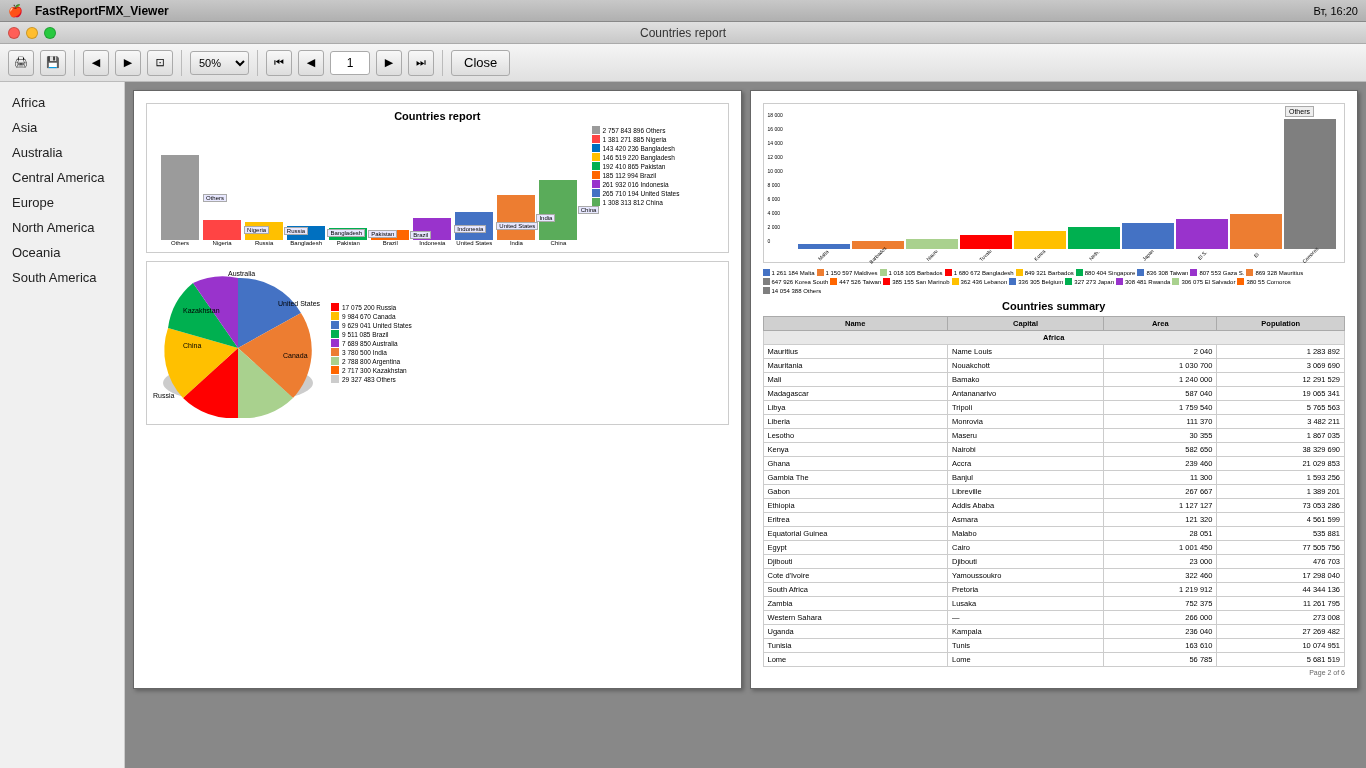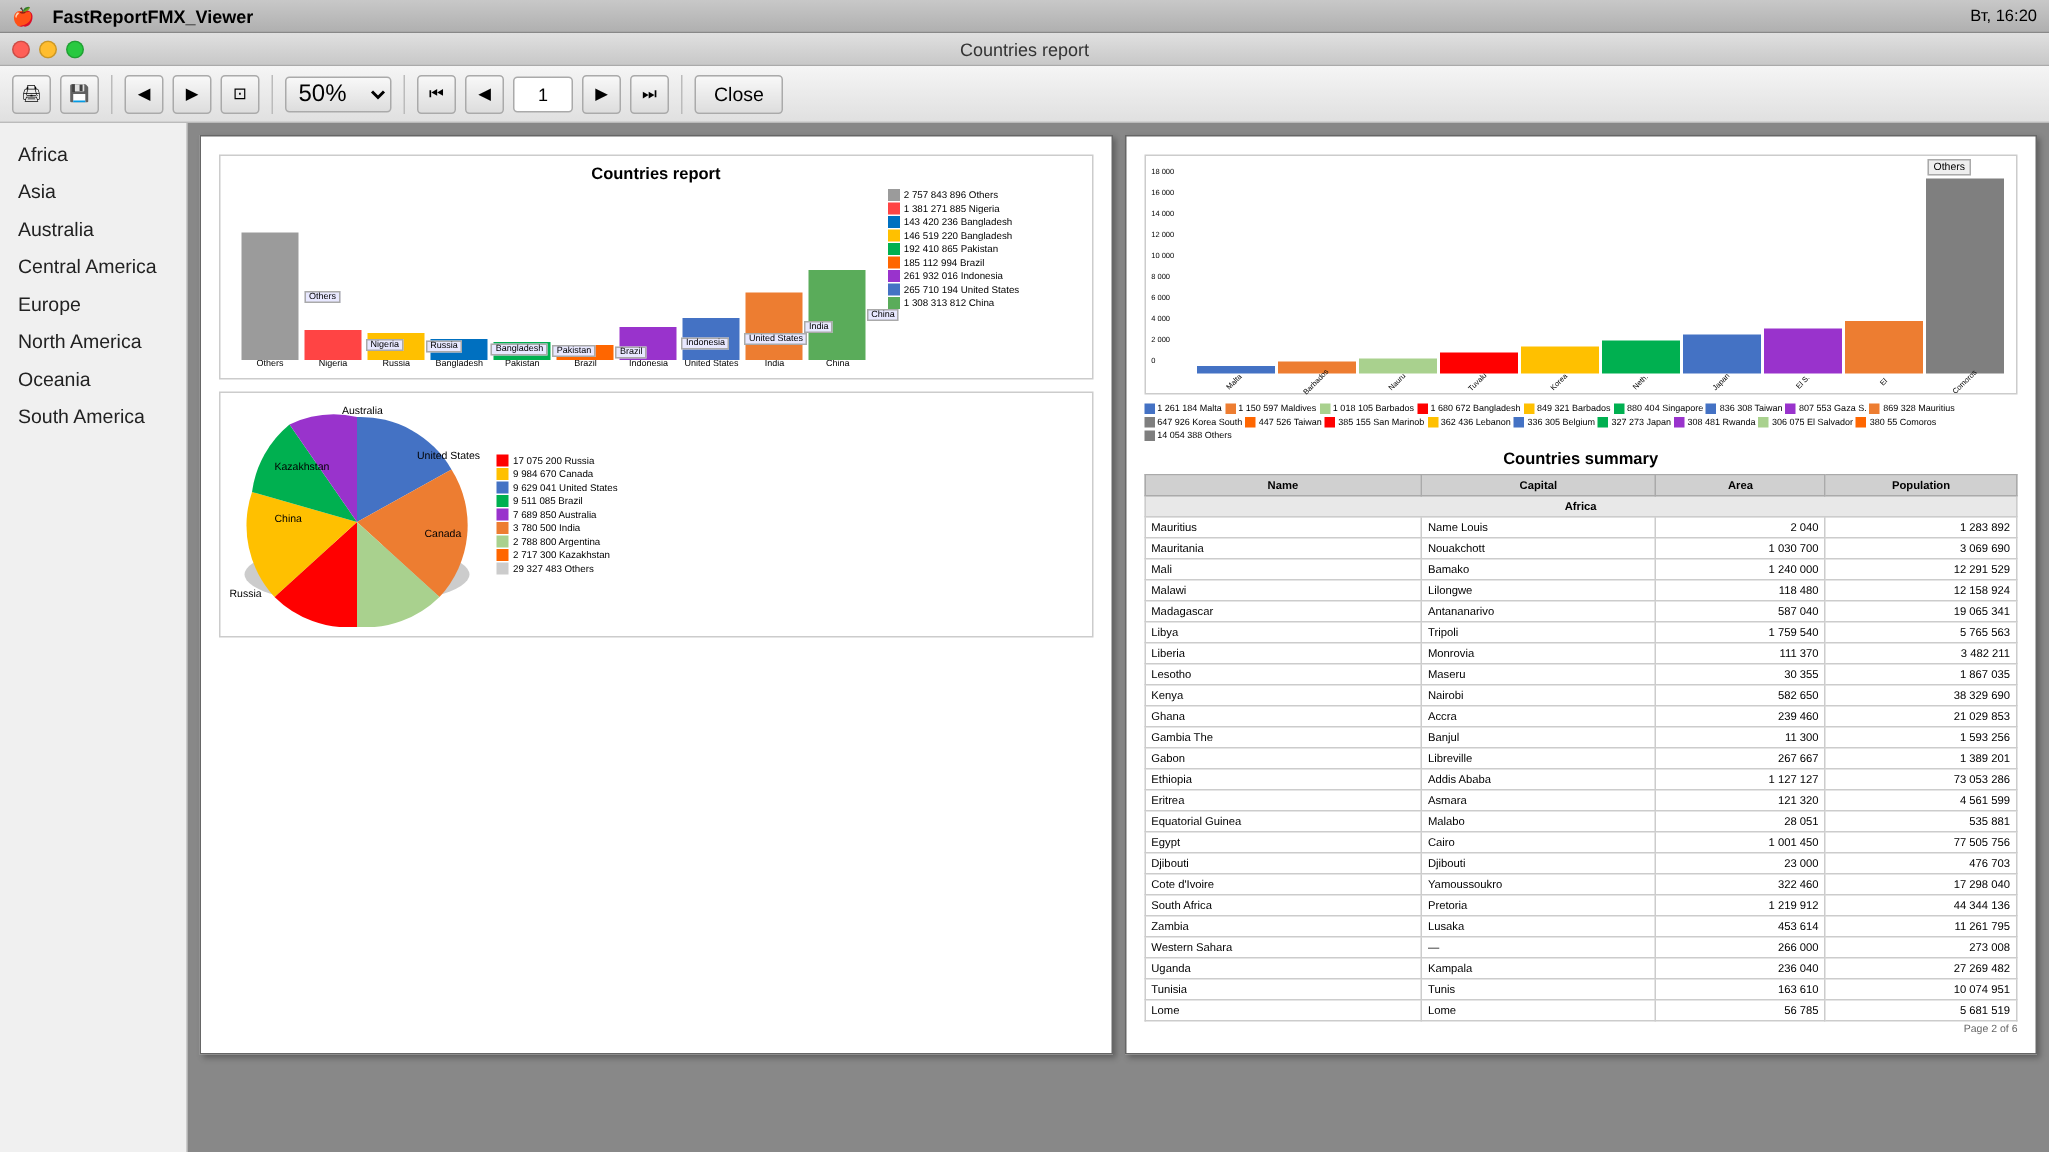--- a/index.html
+++ b/index.html
@@ -38,21 +38,21 @@
       height: 38px; background: linear-gradient(to bottom, #f5f5f5, #e0e0e0);
       border-bottom: 1px solid #bbb; display: flex; align-items: center; padding: 0 8px; gap: 6px;
     }
     .toolbar-btn {
       height: 26px; min-width: 26px; background: linear-gradient(to bottom, #f8f8f8, #ddd);
       border: 1px solid #aaa; border-radius: 3px; cursor: pointer; display: flex; align-items: center; justify-content: center;
       font-size: 11px; padding: 0 4px;
     }
     .toolbar-select {
       height: 24px; background: linear-gradient(to bottom, #f8f8f8, #ddd);
-      border: 1px solid #aaa; border-radius: 3px; font-size: 16px; padding: 0 4px; cursor: pointer;
+      border: 1px solid #aaa; border-radius: 3px; font-size: 11px; padding: 0 4px; cursor: pointer;
     }
     .toolbar-input {
       height: 24px; width: 40px; border: 1px solid #aaa; border-radius: 3px;
       text-align: center; font-size: 12px; background: white;
     }
     .toolbar-sep { width: 1px; height: 26px; background: #bbb; margin: 0 2px; }
     .toolbar-close-btn {
       height: 26px; padding: 0 12px; background: linear-gradient(to bottom, #f8f8f8, #ddd);
       border: 1px solid #aaa; border-radius: 3px; cursor: pointer; font-size: 13px;
     }
@@ -541,26 +541,20 @@
                     <td class="num">1 030 700</td>
                     <td class="num">3 069 690</td>
                   </tr>
                 <tr>
                     <td>Mali</td>
                     <td>Bamako</td>
                     <td class="num">1 240 000</td>
                     <td class="num">12 291 529</td>
                   </tr>
                 <tr>
-                    <td>Malawi</td>
-                    <td>Lilongwe</td>
-                    <td class="num">118 480</td>
-                    <td class="num">12 158 924</td>
-                  </tr>
-                <tr>
                     <td>Madagascar</td>
                     <td>Antananarivo</td>
                     <td class="num">587 040</td>
                     <td class="num">19 065 341</td>
                   </tr>
                 <tr>
                     <td>Libya</td>
                     <td>Tripoli</td>
                     <td class="num">1 759 540</td>
                     <td class="num">5 765 563</td>
@@ -639,21 +633,21 @@
                   </tr>
                 <tr>
                     <td>South Africa</td>
                     <td>Pretoria</td>
                     <td class="num">1 219 912</td>
                     <td class="num">44 344 136</td>
                   </tr>
                 <tr>
                     <td>Zambia</td>
                     <td>Lusaka</td>
-                    <td class="num">453 614</td>
+                    <td class="num">752 375</td>
                     <td class="num">11 261 795</td>
                   </tr>
                 <tr>
                     <td>Western Sahara</td>
                     <td>—</td>
                     <td class="num">266 000</td>
                     <td class="num">273 008</td>
                   </tr>
                 <tr>
                     <td>Uganda</td>

